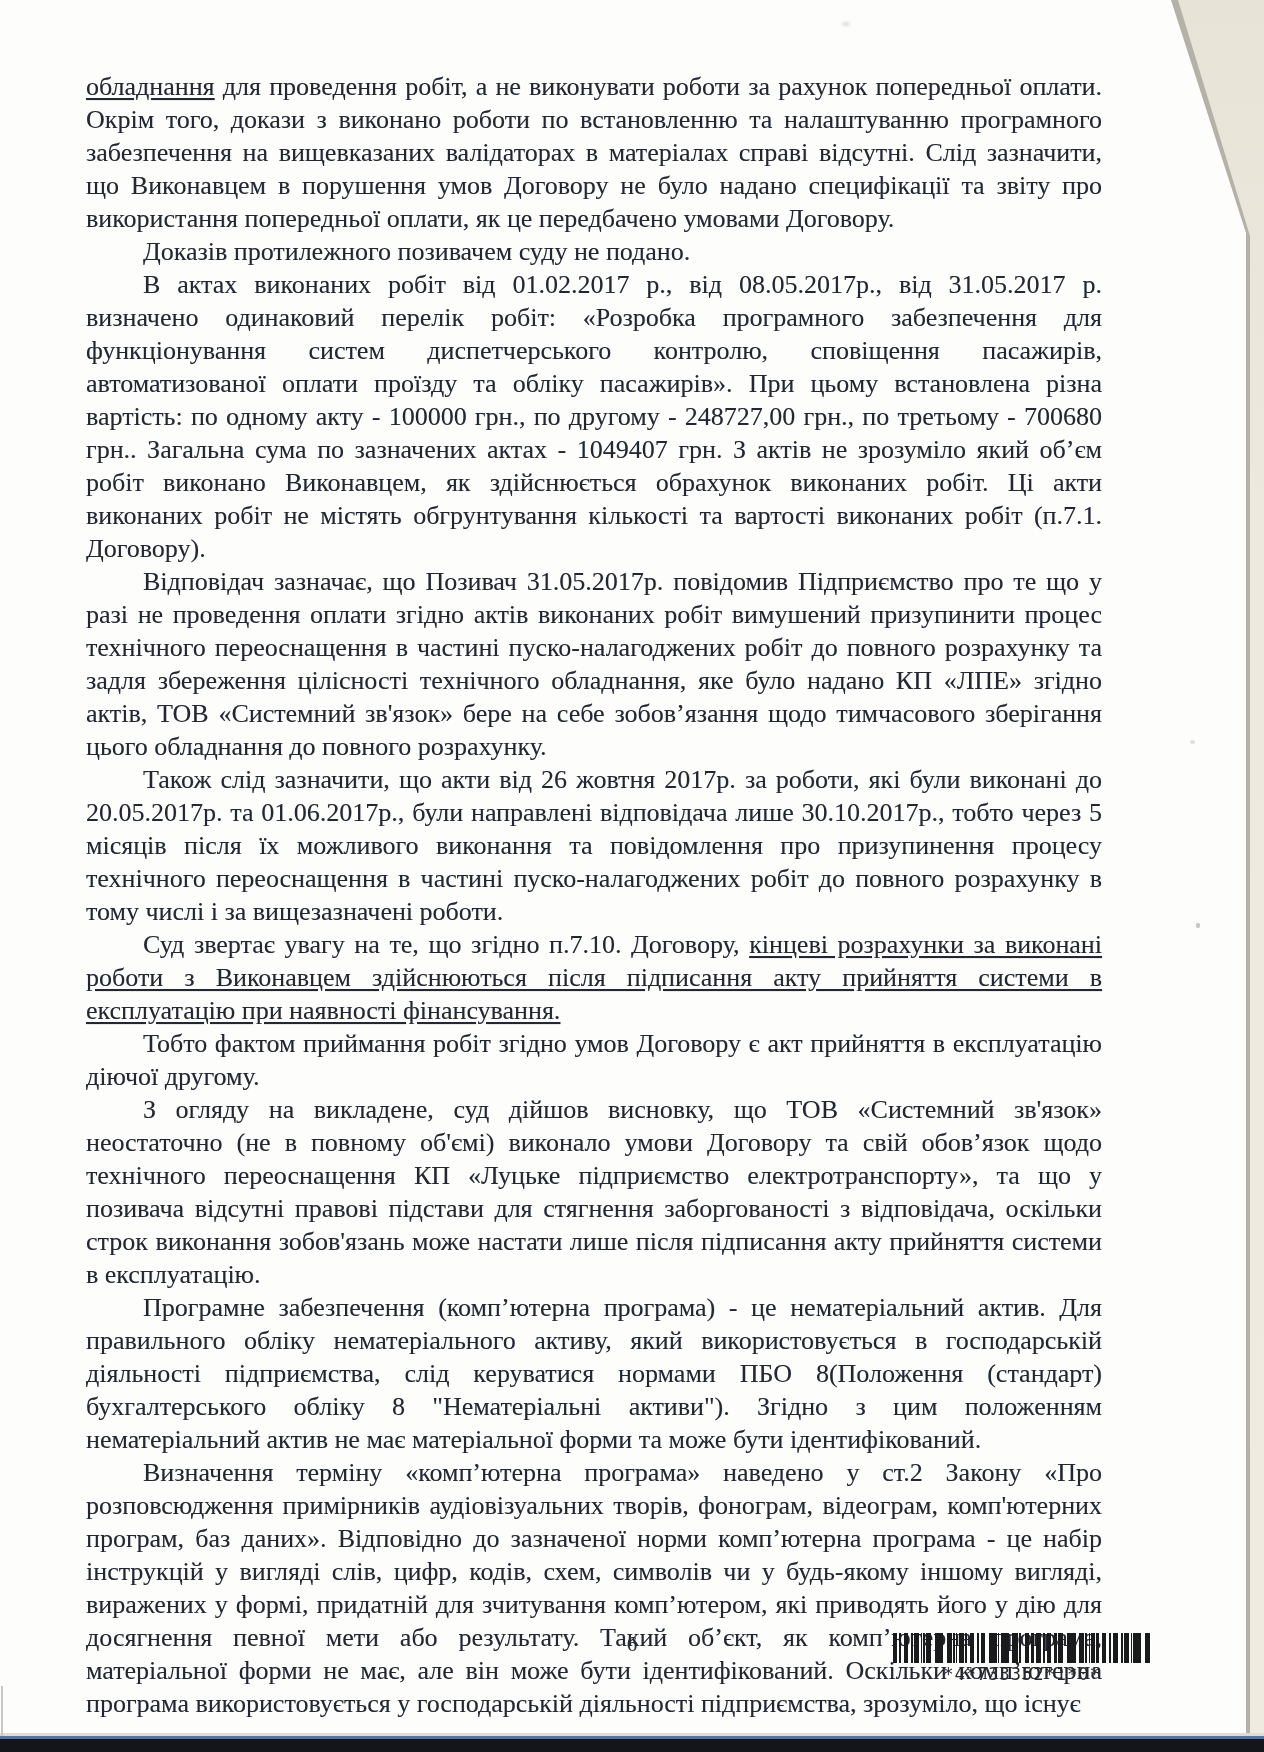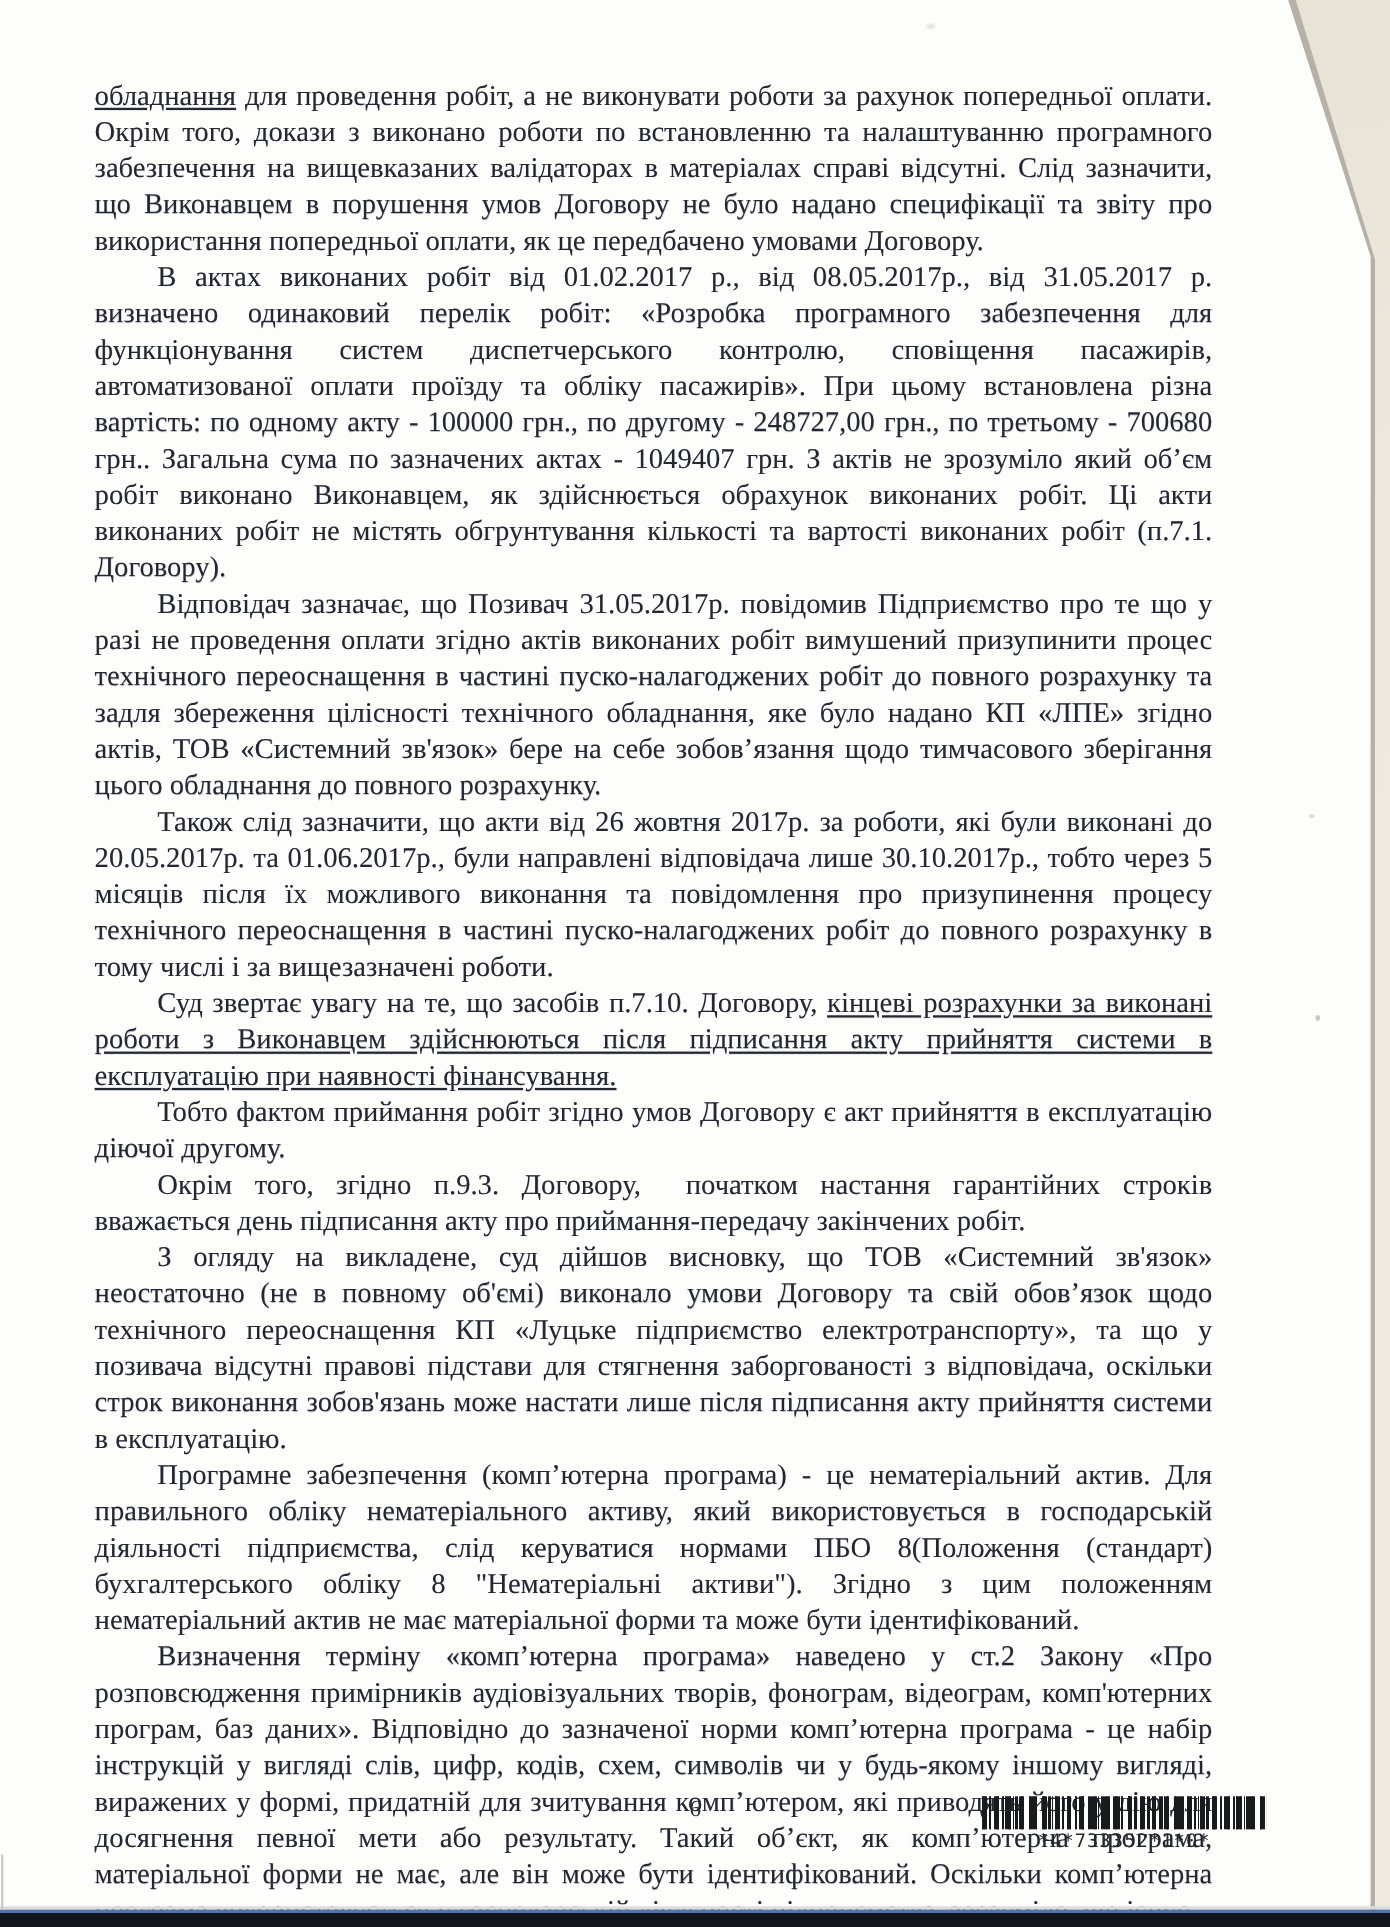--- a/index.html
+++ b/index.html
@@ -64,26 +64,26 @@
   .speck2{position:absolute;left:1196px;top:923px;width:4px;height:5px;background:#8f8f92;opacity:.5;border-radius:40%;}
   .left-edge-line{position:absolute;left:1px;top:1686px;width:2px;height:50px;background:#c8c8c4;}
 </style>
 </head>
 <body>
 
 <div class="page">
 
   <div class="content">
     <p class="para first"><span class="u">обладнання</span><span> для проведення робіт, а не виконувати роботи за рахунок попередньої оплати. Окрім того, докази з виконано роботи по встановленню та налаштуванню програмного забезпечення на вищевказаних валідаторах в матеріалах справі відсутні. Слід зазначити, що Виконавцем в порушення умов Договору не було надано специфікації та звіту про використання попередньої оплати, як це передбачено умовами Договору.</span></p>
+    <p class="para">Доказів протилежного позивачем суду не подано.</p>
     <p class="para">В актах виконаних робіт від 01.02.2017 р., від 08.05.2017р., від 31.05.2017 р. визначено одинаковий перелік робіт: «Розробка програмного забезпечення для функціонування систем диспетчерського контролю, сповіщення пасажирів, автоматизованої оплати проїзду та обліку пасажирів». При цьому встановлена різна вартість: по одному акту - 100000 грн., по другому - 248727,00 грн., по третьому - 700680 грн.. Загальна сума по зазначених актах - 1049407 грн. З актів не зрозуміло який об’єм робіт виконано Виконавцем, як здійснюється обрахунок виконаних робіт. Ці акти виконаних робіт не містять обгрунтування кількості та вартості виконаних робіт (п.7.1. Договору).</p>
     <p class="para">Відповідач зазначає, що Позивач 31.05.2017р. повідомив Підприємство про те що у разі не проведення оплати згідно актів виконаних робіт вимушений призупинити процес технічного переоснащення в частині пуско-налагоджених робіт до повного розрахунку та задля збереження цілісності технічного обладнання, яке було надано КП «ЛПЕ» згідно актів, ТОВ «Системний зв'язок» бере на себе зобов’язання щодо тимчасового зберігання цього обладнання до повного розрахунку.</p>
     <p class="para">Також слід зазначити, що акти від 26 жовтня 2017р. за роботи, які були виконані до 20.05.2017р. та 01.06.2017р., були направлені відповідача лише 30.10.2017р., тобто через 5 місяців після їх можливого виконання та повідомлення про призупинення процесу технічного переоснащення в частині пуско-налагоджених робіт до повного розрахунку в тому числі і за вищезазначені роботи.</p>
-    <p class="para"><span>Суд звертає увагу на те, що засобів п.7.10. Договору, </span><span class="u">кінцеві розрахунки за виконані роботи з Виконавцем здійснюються після підписання акту прийняття системи в експлуатацію при наявності фінансування.</span></p>
+    <p class="para"><span>Суд звертає увагу на те, що згідно п.7.10. Договору, </span><span class="u">кінцеві розрахунки за виконані роботи з Виконавцем здійснюються після підписання акту прийняття системи в експлуатацію при наявності фінансування.</span></p>
     <p class="para">Тобто фактом приймання робіт згідно умов Договору є акт прийняття в експлуатацію діючої другому.</p>
-    <p class="para">Окрім того, згідно п.9.3. Договору,&nbsp; початком настання гарантійних строків вважається день підписання акту про приймання-передачу закінчених робіт.</p>
     <p class="para">З огляду на викладене, суд дійшов висновку, що ТОВ «Системний зв'язок» неостаточно (не в повному об'ємі) виконало умови Договору та свій обов’язок щодо технічного переоснащення КП «Луцьке підприємство електротранспорту», та що у позивача відсутні правові підстави для стягнення заборгованості з відповідача, оскільки строк виконання зобов'язань може настати лише після підписання акту прийняття системи в експлуатацію.</p>
     <p class="para">Програмне забезпечення (комп’ютерна програма) - це нематеріальний актив. Для правильного обліку нематеріального активу, який використовується в господарській діяльності підприємства, слід керуватися нормами ПБО 8(Положення (стандарт) бухгалтерського обліку 8 "Нематеріальні активи"). Згідно з цим положенням нематеріальний актив не має матеріальної форми та може бути ідентифікований.</p>
     <p class="para">Визначення терміну «комп’ютерна програма» наведено у ст.2 Закону «Про розповсюдження примірників аудіовізуальних творів, фонограм, відеограм, комп'ютерних програм, баз даних». Відповідно до зазначеної норми комп’ютерна програма - це набір інструкцій у вигляді слів, цифр, кодів, схем, символів чи у будь-якому іншому вигляді, виражених у формі, придатній для зчитування комп’ютером, які приводять його у дію для досягнення певної мети або результату. Такий об’єкт, як комп’ютерна програма, матеріальної форми не має, але він може бути ідентифікований. Оскільки комп’ютерна програма використовується у господарській діяльності підприємства, зрозуміло, що існує</p>
   </div>
 
   <div class="page-number">6</div>
 
   <div class="barcode">
     <div class="bars"></div>
     <div class="barcode-label">*4*733352*1*0*</div>

